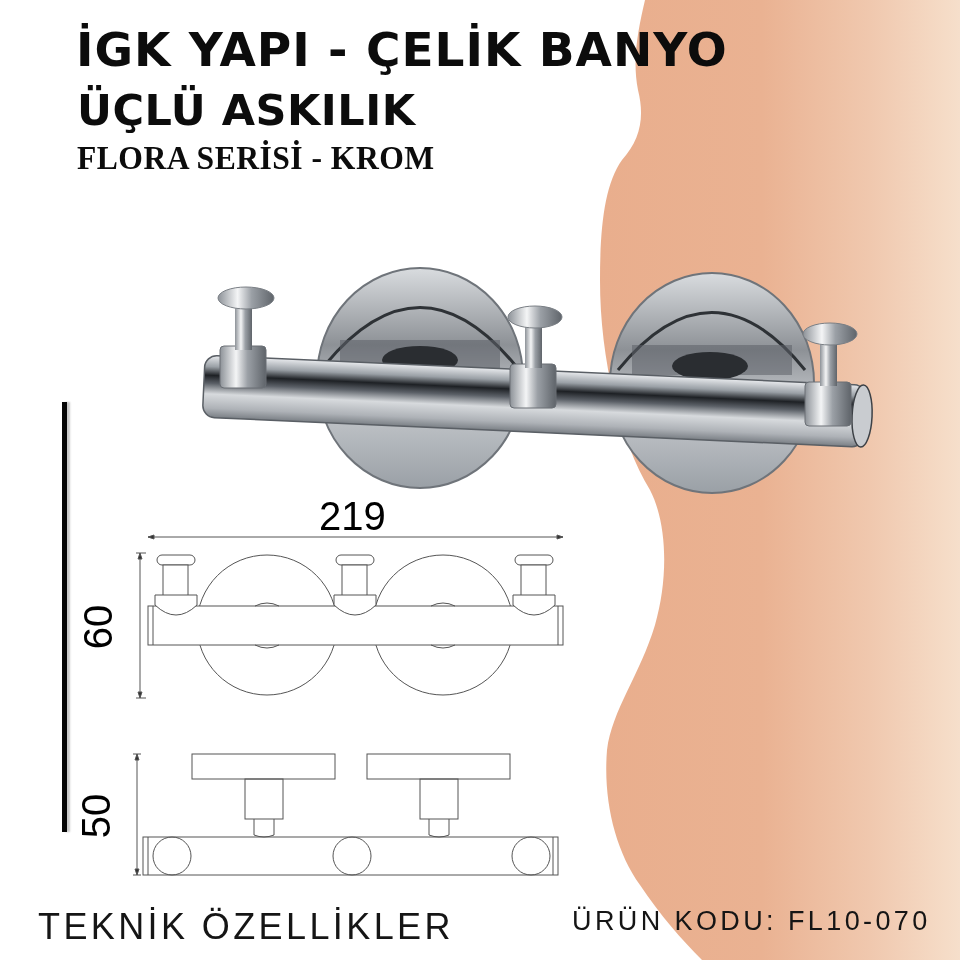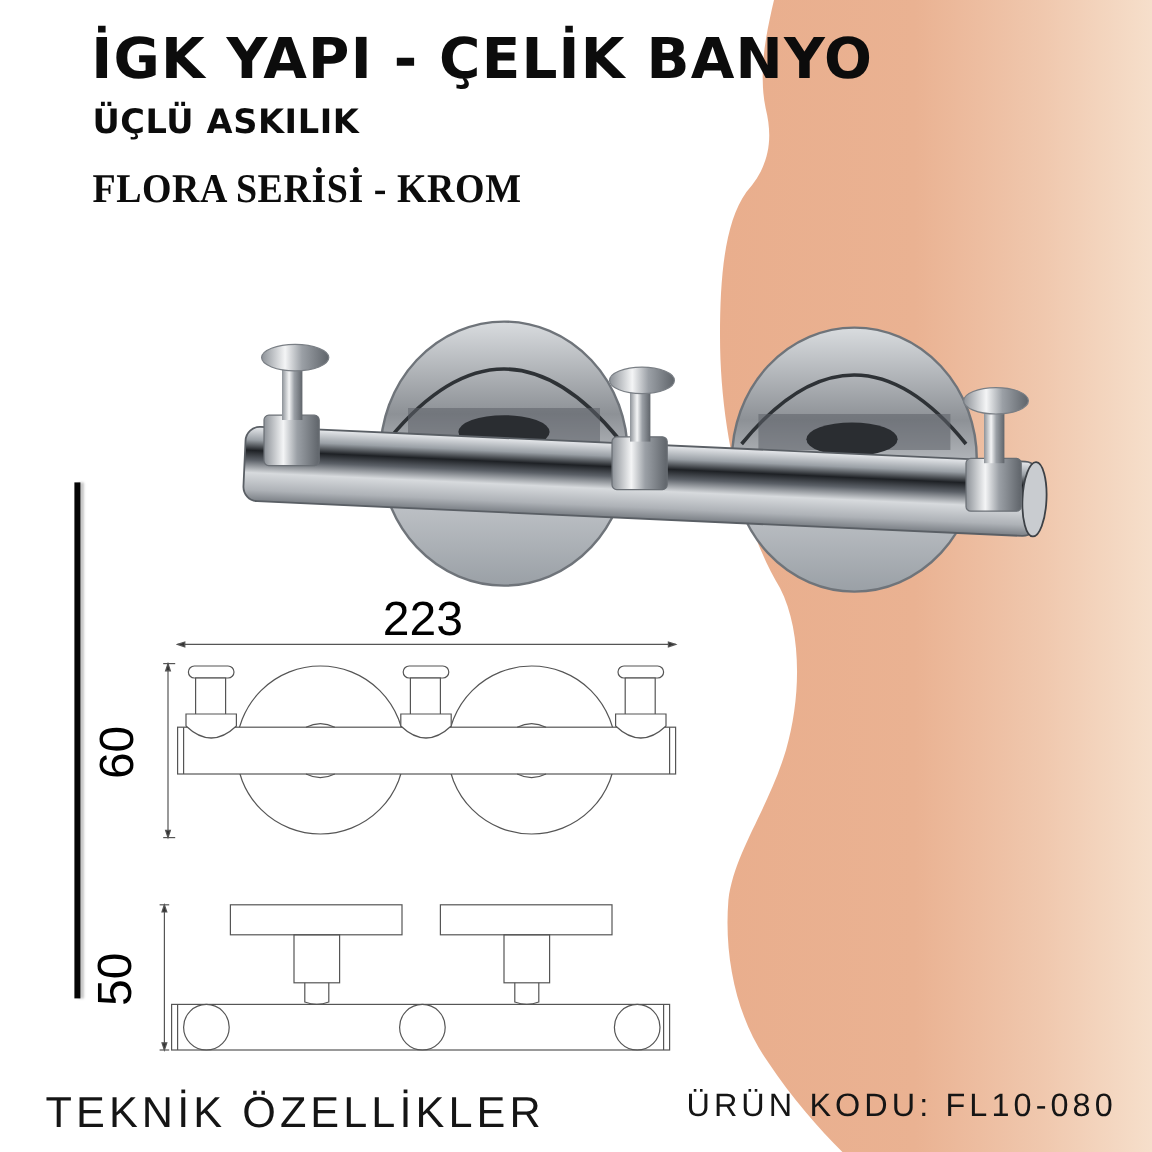--- a/index.html
+++ b/index.html
@@ -8,21 +8,21 @@
   .bg-svg { position: absolute; left: 0; top: 0; }
   .title-1 {
     position: absolute; left: 76px; top: 22px;
     font-family: "DejaVu Sans", sans-serif; font-weight: bold;
     font-size: 47px; letter-spacing: 1px; color: #0c0c0c; white-space: nowrap;
     transform: scaleX(1.0); transform-origin: left top;
   }
   .title-2 {
     position: absolute; left: 77px; top: 85px;
     font-family: "DejaVu Sans", sans-serif; font-weight: bold;
-    font-size: 28px; letter-spacing: 0.5px; color: #0c0c0c; white-space: nowrap;
+    font-size: 43px; letter-spacing: 0.5px; color: #0c0c0c; white-space: nowrap;
   }
   .title-3 {
     position: absolute; left: 77px; top: 139px;
     font-family: "Liberation Serif", serif; font-weight: bold;
     font-size: 34px; letter-spacing: 0.5px; color: #0c0c0c; white-space: nowrap;
     transform: scaleX(0.93); transform-origin: left top;
   }
   .footer-left {
     position: absolute; left: 38px; top: 906px;
     font-family: "Liberation Sans", sans-serif; font-size: 36px;
@@ -182,19 +182,19 @@
       <path d="M429,819 v16 q10,4 20,0 v-16"></path>
       <rect x="143" y="837" width="415" height="38"></rect>
       <line x1="148" y1="837" x2="148" y2="875"></line>
       <line x1="553" y1="837" x2="553" y2="875"></line>
       <circle cx="172" cy="856" r="19"></circle>
       <circle cx="352" cy="856" r="19"></circle>
       <circle cx="531" cy="856" r="19"></circle>
     </g>
   </svg>
 
-  <div class="dim-label dim-width">223</div>
+  <div class="dim-label dim-width">219</div>
   <div class="dim-label dim-height-60">60</div>
   <div class="dim-label dim-height-50">50</div>
 
   <div class="footer-left">TEKNİK ÖZELLİKLER</div>
-  <div class="footer-right">ÜRÜN KODU: FL10-080</div>
+  <div class="footer-right">ÜRÜN KODU: FL10-070</div>
 </div>
 
 </body></html>

